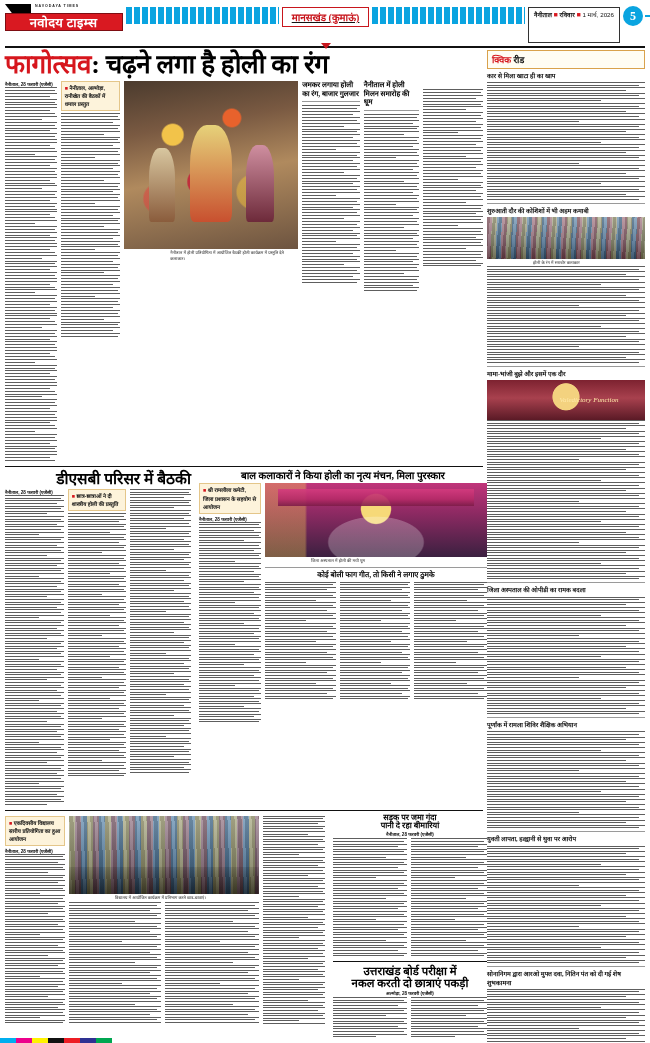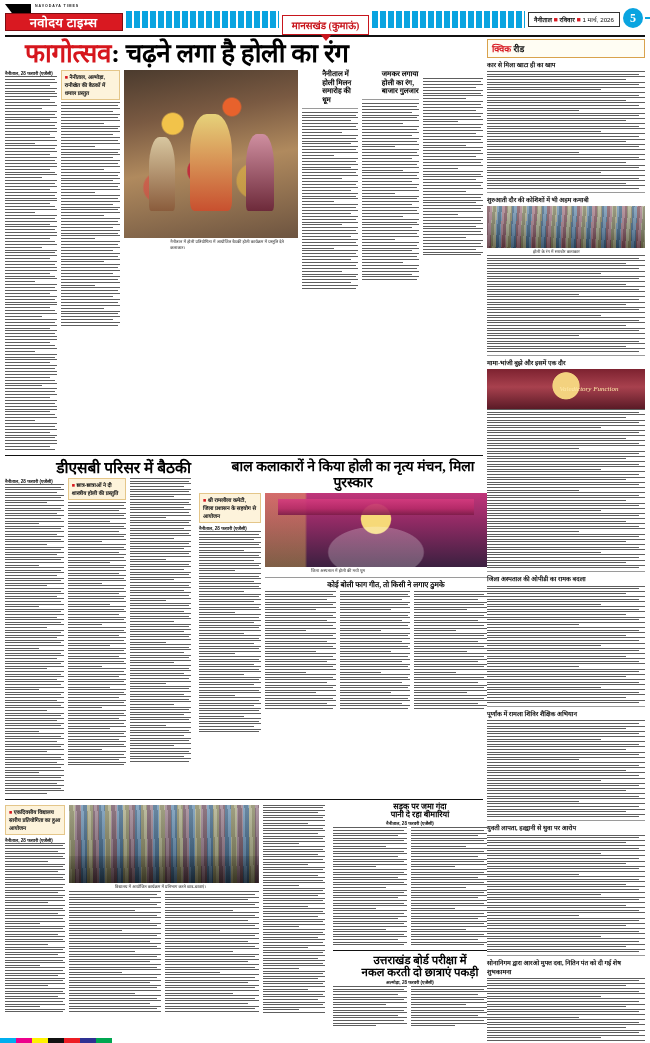--- a/index.html
+++ b/index.html
@@ -9,21 +9,21 @@
     background: #ffffff;
     font-family: "Liberation Sans", "DejaVu Sans", sans-serif;
     color: #111;
     overflow: hidden;
     position: relative;
   }
   .page { width: 650px; height: 1043px; position: relative; padding: 0 5px; }
 
   
   .masthead {
-    height: 34px; display: flex; align-items: center; gap: 3px;
+    height: 45px; display: flex; gap: 3px;
     padding: 4px 0 2px 0;
   }
   .logo-block { position: relative; width: 118px; height: 28px; flex: 0 0 auto; }
   .logo-corner {
     position: absolute; left: 0; top: 0; width: 26px; height: 13px;
     background: #000;
     clip-path: polygon(0 0, 100% 0, 100% 100%, 38% 100%);
   }
   .logo-tagline {
     position: absolute; left: 30px; top: 0px; font-size: 3.6px;
@@ -37,21 +37,21 @@
   .logo-red span {
     color: #fff; font-size: 12.5px; font-weight: bold; letter-spacing: .3px;
     font-family: "Liberation Serif", "DejaVu Serif", serif;
     transform: scaleX(1.04);
   }
   .bar-stripes {
     flex: 1 1 auto; height: 17px;
     background: repeating-linear-gradient(to right, #0aa4e0 0 6px, #ffffff 6px 8px);
     margin-top: 3px;
   }
-  .edition-tab { position: relative; flex: 0 0 auto; margin-top: 14px; }
+  .edition-tab { position: relative; flex: 0 0 auto; margin-top: 3px; text-decoration: underline; }
   .edition-box {
     border: 1px solid #c8161d; background:#fff; padding: 2px 9px;
     font-size: 10px; font-weight: bold; color: #c8161d; text-align:center;
     font-family: "Liberation Serif", serif;
   }
   .edition-tail {
     position: absolute; left: 50%; margin-left: -5px; bottom: -6px;
     width: 0; height: 0; border-left: 5px solid transparent;
     border-right: 5px solid transparent; border-top: 6px solid #c8161d;
   }
@@ -72,21 +72,21 @@
     font-family: "Liberation Serif", serif;
   }
   .pageno .tail {
     position:absolute; right:-7px; top:9px; width:7px; height:1.5px; background:#0aa4e0;
   }
   .rule-thick { height: 2px; background:#111; margin: 1px 0 2px 0; }
 
   
   .hl {
     font-family: "Liberation Serif", "DejaVu Serif", serif;
-    font-weight: bold; color:#000; line-height: 1.12; margin-left: 20px;
+    font-weight: bold; color:#000; line-height: 1.12;
   }
   .hl-main { font-size: 26px; letter-spacing: -0.3px; }
   .hl-main .red { color:#d6161d; }
   .hl-sec { font-size: 15.5px; text-align:right; }
   .hl-ter { font-size: 12px; }
   .kicker {
     font-size: 5.4px; font-weight:bold; line-height:1.5; color:#111;
   }
   .kicker .sq { color:#d6161d; }
   .byline { font-size:4.6px; font-weight:bold; color:#111; }
@@ -454,91 +454,91 @@
             <div style="position:absolute;left:38%;top:26%;width:24%;height:58%;
               background:linear-gradient(180deg,#e6d27a,#c8502f);border-radius:40% 40% 10% 10%;"></div>
             <div style="position:absolute;left:14%;top:40%;width:15%;height:44%;
               background:linear-gradient(180deg,#d8c7a0,#8a5c3c);border-radius:40% 40% 8% 8%;"></div>
             <div style="position:absolute;left:70%;top:38%;width:16%;height:46%;
               background:linear-gradient(180deg,#cf8fa0,#6d2a3a);border-radius:40% 40% 8% 8%;"></div>
           </div>
           <div class="cap">नैनीताल में होली प्रतियोगिता में आयोजित बैठकी होली कार्यक्रम में प्रस्तुति देते कलाकार।</div>
         </div>
 
+        <div class="c" style="width:58px;">
+          <div class="hl hl-ter" style="font-size:7.2px;line-height:1.2;">जमकर लगाया होली का रंग, बाजार गुलजार</div>
+          <div class="hsep-thin"></div>
+          <div class="txt">
+            <i class="s1"></i>
+              <i class="s2"></i>
+              <i class="s1"></i>
+              <i class="s3"></i>
+              <i class="s1"></i>
+              <i class="s2"></i>
+              <i class="s1"></i>
+              <i class="s4"></i>
+            <i class="s1"></i>
+              <i class="s2"></i>
+              <i class="s1"></i>
+              <i class="s3"></i>
+              <i class="s1"></i>
+              <i class="s2"></i>
+              <i class="s1"></i>
+              <i class="s5"></i>
+            <i class="s1"></i>
+              <i class="s2"></i>
+              <i class="s1"></i>
+              <i class="s3"></i>
+              <i class="s1"></i>
+              <i class="s2"></i>
+              <i class="s1"></i>
+              <i class="s4"></i>
+            <i class="s1"></i>
+              <i class="s2"></i>
+              <i class="s1"></i>
+              <i class="s3"></i>
+              <i class="s1"></i>
+              <i class="s2"></i>
+              <i class="s1"></i>
+              <i class="s5"></i>
+            <i class="s1"></i>
+              <i class="s2"></i>
+              <i class="s1"></i>
+              <i class="s3"></i>
+              <i class="s1"></i>
+              <i class="s2"></i>
+              <i class="s1"></i>
+              <i class="s4"></i>
+            <i class="s1"></i>
+              <i class="s2"></i>
+              <i class="s1"></i>
+              <i class="s3"></i>
+              <i class="s1"></i>
+              <i class="s2"></i>
+              <i class="s1"></i>
+              <i class="s5"></i>
+            <i class="s1"></i>
+              <i class="s2"></i>
+              <i class="s1"></i>
+              <i class="s3"></i>
+              <i class="s1"></i>
+              <i class="s2"></i>
+              <i class="s1"></i>
+              <i class="s4"></i>
+            <i class="s1"></i>
+              <i class="s2"></i>
+              <i class="s1"></i>
+              <i class="s3"></i>
+              <i class="s1"></i>
+              <i class="s2"></i>
+          </div>
+        </div>
+
         <div class="c" style="width:56px;">
           <div class="hl hl-ter" style="font-size:7.2px;line-height:1.2;">नैनीताल में होली मिलन समारोह की धूम</div>
-          <div class="hsep-thin"></div>
-          <div class="txt">
-            <i class="s1"></i>
-              <i class="s2"></i>
-              <i class="s1"></i>
-              <i class="s3"></i>
-              <i class="s1"></i>
-              <i class="s2"></i>
-              <i class="s1"></i>
-              <i class="s4"></i>
-            <i class="s1"></i>
-              <i class="s2"></i>
-              <i class="s1"></i>
-              <i class="s3"></i>
-              <i class="s1"></i>
-              <i class="s2"></i>
-              <i class="s1"></i>
-              <i class="s5"></i>
-            <i class="s1"></i>
-              <i class="s2"></i>
-              <i class="s1"></i>
-              <i class="s3"></i>
-              <i class="s1"></i>
-              <i class="s2"></i>
-              <i class="s1"></i>
-              <i class="s4"></i>
-            <i class="s1"></i>
-              <i class="s2"></i>
-              <i class="s1"></i>
-              <i class="s3"></i>
-              <i class="s1"></i>
-              <i class="s2"></i>
-              <i class="s1"></i>
-              <i class="s5"></i>
-            <i class="s1"></i>
-              <i class="s2"></i>
-              <i class="s1"></i>
-              <i class="s3"></i>
-              <i class="s1"></i>
-              <i class="s2"></i>
-              <i class="s1"></i>
-              <i class="s4"></i>
-            <i class="s1"></i>
-              <i class="s2"></i>
-              <i class="s1"></i>
-              <i class="s3"></i>
-              <i class="s1"></i>
-              <i class="s2"></i>
-              <i class="s1"></i>
-              <i class="s5"></i>
-            <i class="s1"></i>
-              <i class="s2"></i>
-              <i class="s1"></i>
-              <i class="s3"></i>
-              <i class="s1"></i>
-              <i class="s2"></i>
-              <i class="s1"></i>
-              <i class="s4"></i>
-            <i class="s1"></i>
-              <i class="s2"></i>
-              <i class="s1"></i>
-              <i class="s3"></i>
-              <i class="s1"></i>
-              <i class="s2"></i>
-          </div>
-        </div>
-
-        <div class="c" style="width:58px;">
-          <div class="hl hl-ter" style="font-size:7.2px;line-height:1.2;">जमकर लगाया होली का रंग, बाजार गुलजार</div>
           <div class="hsep-thin"></div>
           <div class="txt">
             <i class="s1"></i>
               <i class="s2"></i>
               <i class="s1"></i>
               <i class="s3"></i>
               <i class="s1"></i>
               <i class="s2"></i>
               <i class="s1"></i>
               <i class="s4"></i>
@@ -1025,21 +1025,21 @@
                   <i class="s1"></i>
                   <i class="s2"></i>
               </div>
             </div>
           </div>
         </div>
 
         <div class="vsep"></div>
 
         <div style="width:288px;">
-          <div class="hl" style="font-size:14px;text-align:center;line-height:1.15;">बाल कलाकारों ने किया होली का नृत्य मंचन, मिला पुरस्कार</div>
+          <div class="hl" style="font-size:10px;text-align:center;line-height:1.15;">बाल कलाकारों ने किया होली का नृत्य मंचन, मिला पुरस्कार</div>
           <div style="height:2px;"></div>
           <div class="grid">
             <div style="width:62px;">
               <div class="box-tint" style="margin-bottom:2px;">
                 <div class="kicker">
                   <span class="sq">■</span>
                   <span>श्री रामलीला कमेटी, जिला प्रशासन के सहयोग से आयोजन</span>
                 </div>
               </div>
               <div class="byline">नैनीताल, 28 फरवरी (एजेंसी)</div>

